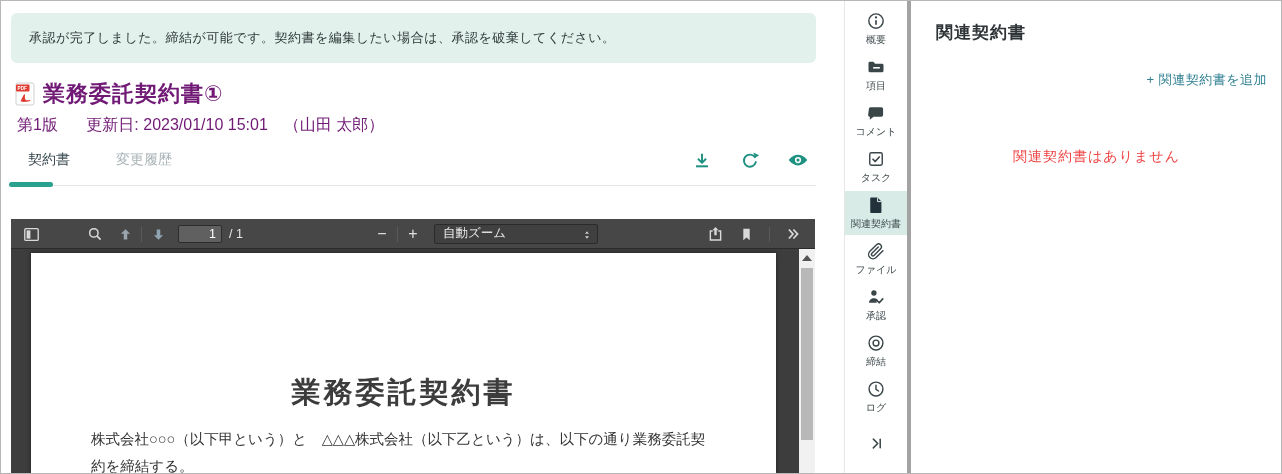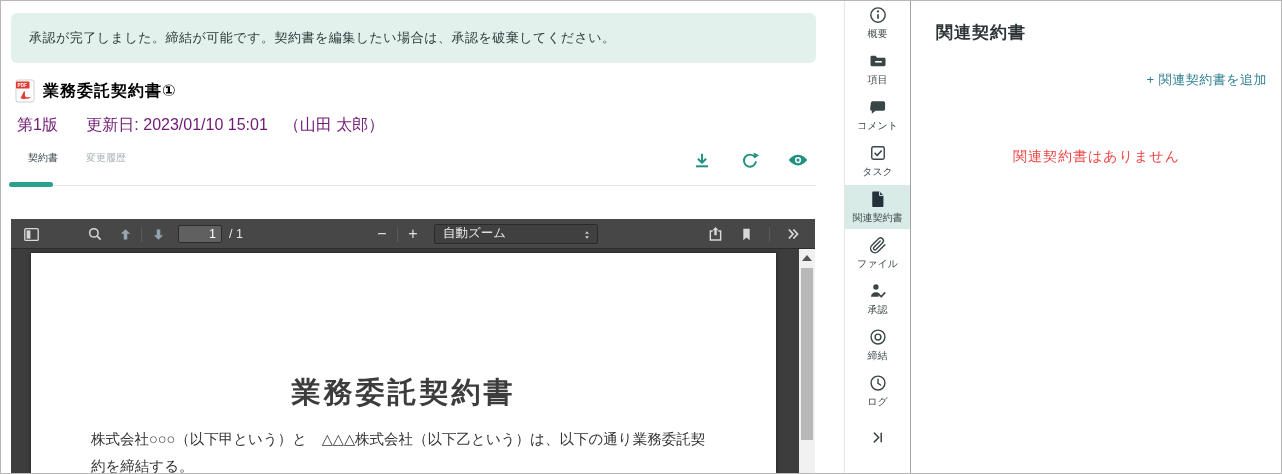--- a/index.html
+++ b/index.html
@@ -9,24 +9,24 @@
     font-family:"Liberation Sans","DejaVu Sans",sans-serif;color:#333;
   }
   
   .main{position:absolute;left:0;top:0;width:843px;height:336px;}
   .banner{
     position:absolute;left:10px;top:12px;width:805px;height:50px;
     background:#e2f1ec;border-radius:6px;display:flex;align-items:center;
     padding-left:18px;box-sizing:border-box;font-size:13px;color:#2f3a3a;letter-spacing:.5px;
   }
   .title-row{position:absolute;left:14px;top:78px;display:flex;align-items:center;gap:8px;}
-  .doc-title{font-size:16px;font-weight:bold;color:#000000;letter-spacing:1px;}
+  .doc-title{font-size:22px;font-weight:bold;color:#701a75;letter-spacing:1px;}
   .meta-row{position:absolute;left:16px;top:114px;font-size:16px;color:#701a75;}
   .meta-row .ver{margin-right:24px;}
-  .tabs{position:absolute;left:8px;top:150px;font-size:10px;display:flex;gap:28px;}
+  .tabs{position:absolute;left:8px;top:150px;font-size:14px;display:flex;gap:46px;}
   .tab{cursor:pointer;}
   .tab.active{color:#37474f;font-weight:500;margin-left:19px;}
   .tab.inactive{color:#a9b3b6;}
   .tab-divider{position:absolute;left:8px;top:184px;width:807px;height:1px;background:#e6e6e6;}
   .tab-underline{position:absolute;left:8px;top:181px;width:44px;height:5px;border-radius:3px;background:#2aa18f;}
   .doc-actions{position:absolute;left:690px;top:149px;display:flex;gap:26px;align-items:center;}
   .doc-actions .abtn{width:22px;height:22px;cursor:pointer;}
 
   
   .pdf{position:absolute;left:10px;top:218px;width:804px;height:256px;background:#3d3d3d;overflow:hidden;}
@@ -54,21 +54,21 @@
   .pdf-heading{margin-top:120px;text-align:center;font-size:29px;font-weight:bold;
     letter-spacing:3px;color:#3c3c3c;font-family:Liberation Mono, monospace;}
   .pdf-bodytext{margin:13px 58px 0 60px;font-size:14.5px;line-height:27px;color:#333;}
   .pdf-scrollbar{position:absolute;right:0;top:30px;bottom:0;width:16px;background:#f1f1f1;}
   .sb-arrow{position:absolute;top:6px;left:3px;width:0;height:0;border-left:5px solid transparent;
     border-right:5px solid transparent;border-bottom:6px solid #555;}
   .sb-thumb{position:absolute;top:19px;left:2px;width:12px;height:172px;background:#b8b8b8;cursor:pointer;}
 
   
   .sidebar{position:absolute;left:843px;top:0;width:67px;height:474px;box-sizing:border-box;
-    border-left:1px solid #e6e6e6;border-right:1px solid #a3a3a3;padding-top:0;
+    border-left:1px solid #e6e6e6;border-right:4px solid #a3a3a3;padding-top:6px;
     display:flex;flex-direction:column;background:#fff;}
   .side-item{height:44px;margin-bottom:2px;display:flex;flex-direction:column;align-items:center;
     justify-content:center;gap:2px;cursor:pointer;}
   .side-item .lbl{font-size:10px;color:#3f4a4d;white-space:nowrap;}
   .side-item.active{background:#d8ebe7;}
   .side-collapse{height:40px;margin-top:2px;display:flex;align-items:center;justify-content:center;cursor:pointer;}
 
   
   .panel{position:absolute;left:911px;top:0;right:0;height:474px;background:#fff;}
   .panel-title{position:absolute;left:24px;top:20px;font-size:17px;font-weight:bold;color:#2f3437;letter-spacing:1px;}

